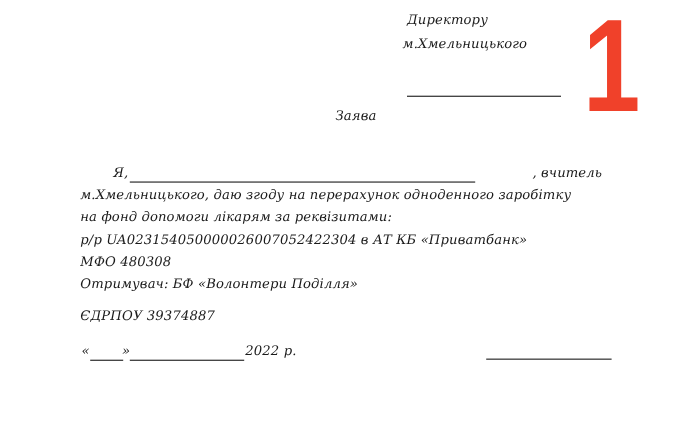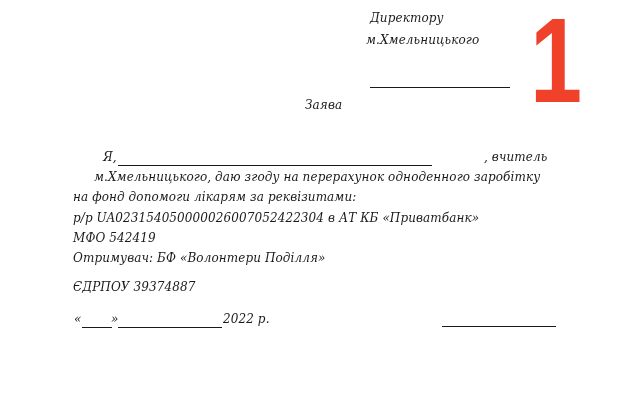--- a/index.html
+++ b/index.html
@@ -19,24 +19,24 @@
   <div class="line" style="left:370px; top:87px; width:140px;"></div>
 
   <div class="big1">1</div>
 
   <div class="it" style="left:305px; top:98px;">Заява</div>
 
   <div class="it" style="left:103px; top:150px;">Я,</div>
   <div class="line" style="left:118px; top:165px; width:314px;"></div>
   <div class="it" style="left:452px; top:150px;margin-left:32px;">, вчитель</div>
 
-  <div class="it" style="left:73px; top:170px;margin-left:21px;">м.Хмельницького, даю згоду на перерахунок одноденного заробітку</div>
+  <div class="it" style="left:73px; top:170px;">м.Хмельницького, даю згоду на перерахунок одноденного заробітку</div>
   <div class="it" style="left:73px; top:190px;">на фонд допомоги лікарям за реквізитами:</div>
   <div class="it" style="left:73px; top:211px;text-align:right;">р/р UA023154050000026007052422304 в АТ КБ «Приватбанк»</div>
-  <div class="it" style="left:73px; top:231px;">МФО 542419</div>
+  <div class="it" style="left:73px; top:231px;">МФО 480308</div>
   <div class="it" style="left:73px; top:251px;">Отримувач: БФ «Волонтери Поділля»</div>
   <div class="it" style="left:73px; top:280px;">ЄДРПОУ 39374887</div>
 
   <div>
     <div class="it" style="left:74px; top:312px;">«</div>
     <div class="line" style="left:82px; top:327px; width:30px;"></div>
     <div class="it" style="left:111px; top:312px;">»</div>
     <div class="line" style="left:118px; top:327px; width:104px;"></div>
     <div class="it" style="left:223px; top:312px;">2022 р.</div>
   </div>

